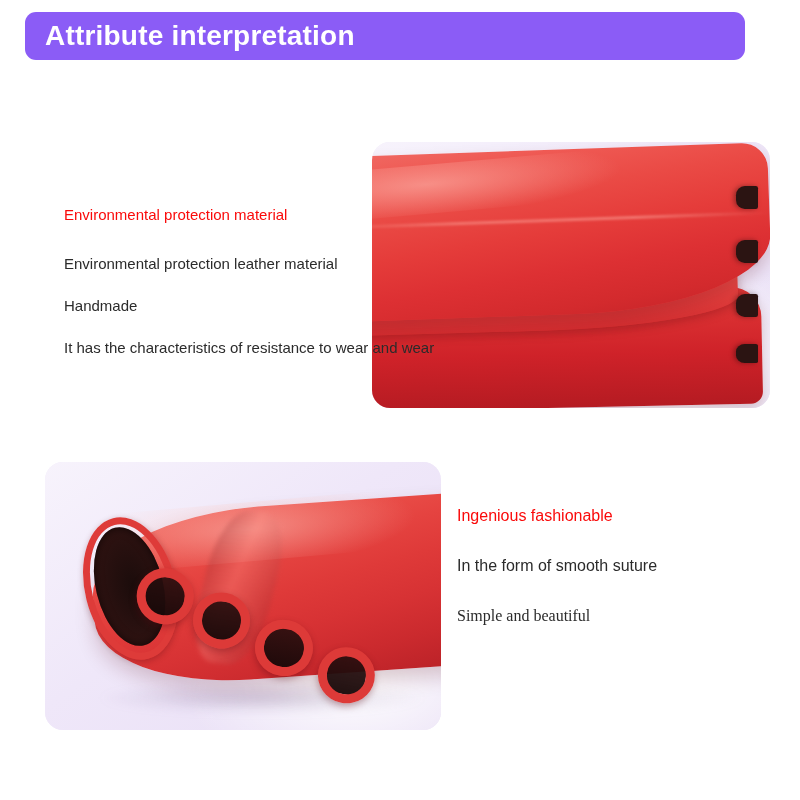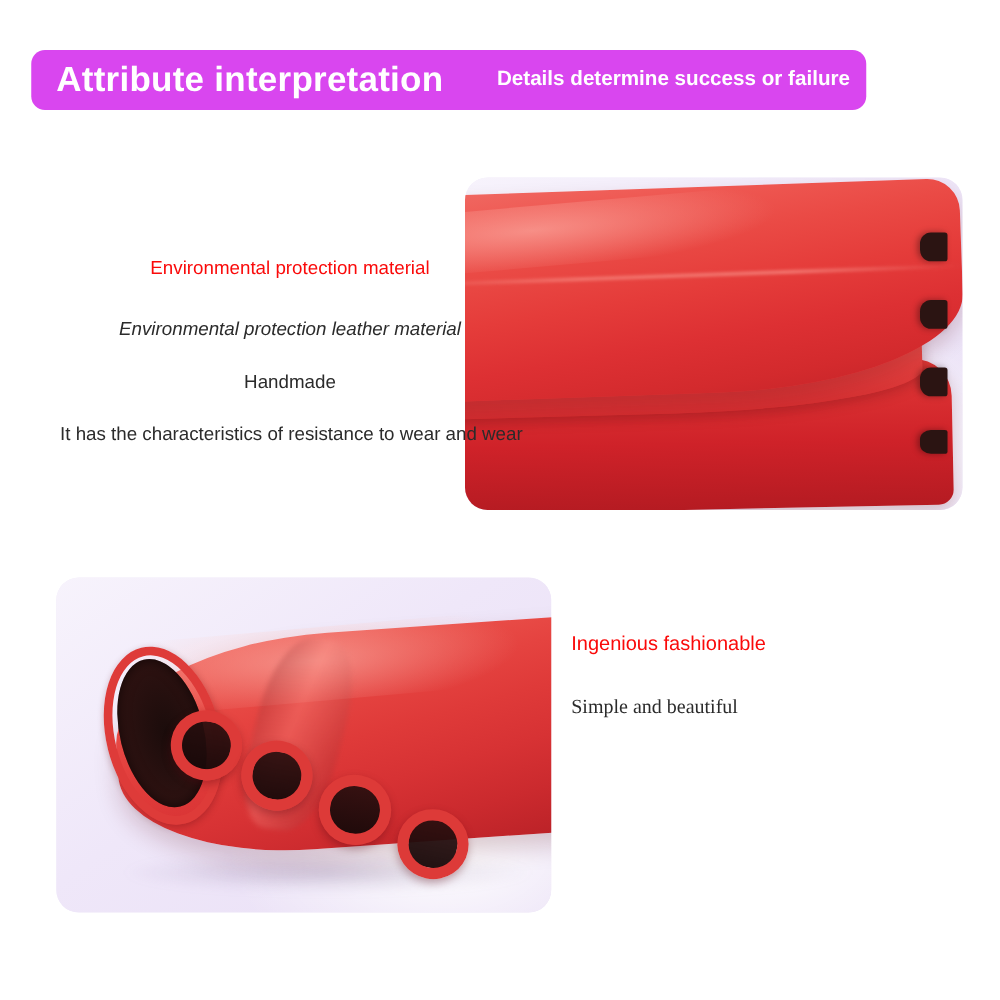--- a/index.html
+++ b/index.html
@@ -13,26 +13,25 @@
     font-family: "Liberation Sans", sans-serif;
     overflow: hidden;
     position: relative;
   }
 
   
   .header-banner {
     position: absolute;
     left: 25px;
     top: 12px;
-    width: 668px;
+    width: 720px;
     height: 48px;
-    background: #d946ef;
+    background: #8b5cf6;
     border-radius: 11px;
     box-sizing: border-box;
-    margin-top: 28px;
   }
   .header-title {
     position: absolute;
     left: 20px;
     top: 50%;
     transform: translateY(-50%);
     color: #ffffff;
     font-size: 28px;
     font-weight: bold;
     letter-spacing: 0.2px;
@@ -256,24 +255,24 @@
     background: radial-gradient(ellipse at 50% 50%, rgba(120,95,140,0.28) 0%, rgba(120,95,140,0) 72%);
     filter: blur(4px);
     pointer-events: none;
   }
 
   
   .text-block {
     position: absolute;
   }
   #text-block-top {
-    left: 0px;
+    left: 16px;
     top: 205px;
     width: 368px;
-    text-align: center;
+    text-align: left;
     padding-left: 48px;
   }
   #text-block-bottom {
     left: 457px;
     top: 506px;
     width: 330px;
     text-align: left;
   }
   .text-heading {
     color: #fa0a0a;
@@ -282,35 +281,34 @@
     margin: 0;
     white-space: nowrap;
   }
   .text-line {
     color: #2b2b2b;
     font-size: 15px;
     line-height: 20px;
     margin: 0;
     white-space: nowrap;
   }
-  #text-block-top .text-line.t1 { margin-top: 29px; font-style: italic; }
+  #text-block-top .text-line.t1 { margin-top: 29px; }
   #text-block-top .text-line.t2 { margin-top: 22px; }
   #text-block-top .text-line.t3 { margin-top: 22px; }
   #text-block-bottom .text-line.t1 { margin-top: 30px; }
   #text-block-bottom .text-line.t2 { margin-top: 30px; }
   #text-block-bottom .text-line.t3 { margin-top: 30px; font-family: Liberation Serif, serif; }
   #text-block-bottom .text-heading { font-size: 16px; }
   #text-block-bottom .text-line { font-size: 16px; }
 </style>
 </head>
 <body>
 
 <div class="header-banner">
   <div class="header-title">Attribute interpretation</div>
-  <div class="header-subtitle">Details determine success or failure</div>
 </div>
 
 <div class="photo-panel" id="photo-top">
   <div class="photo-bg"></div>
   <div class="clutch-back"></div>
   <div class="clutch-band"></div>
   <div class="clutch-flap">
     <div class="clutch-highlight"></div>
   </div>
   <div class="loop-edge">
@@ -339,14 +337,15 @@
   <div class="loop-row">
     <div class="loop l1"></div>
     <div class="loop l2"></div>
     <div class="loop l3"></div>
     <div class="loop l4"></div>
   </div>
 </div>
 
 <div class="text-block" id="text-block-bottom">
   <p class="text-heading">Ingenious fashionable</p>
+  <p class="text-line t1">In the form of smooth suture</p>
   <p class="text-line t3">Simple and beautiful</p>
 </div>
 
 </body></html>

